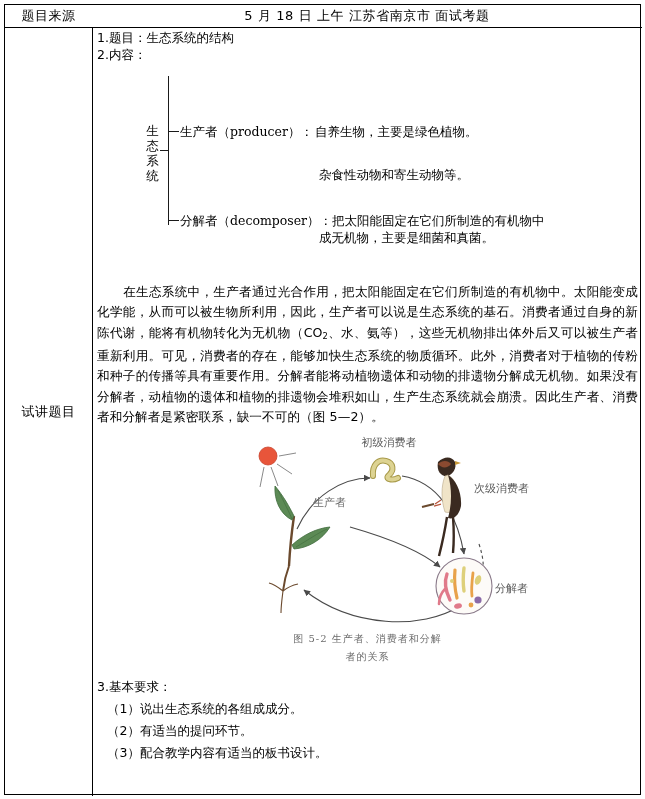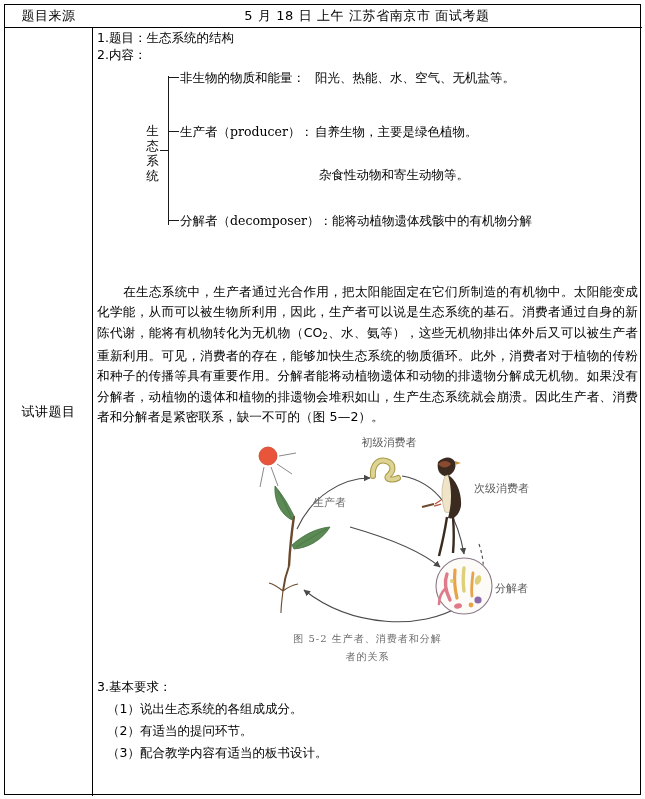--- a/index.html
+++ b/index.html
@@ -257,33 +257,31 @@
         <div class="tree-title">
           <span>生</span>
           <span>态</span>
           <span>系</span>
           <span>统</span>
         </div>
 
         <div class="brace-stub"></div>
         <div class="brace-vert"></div>
 
-        <div class="tree-row r1">
-          <span class="dash"></span><span class="key">非生物的物质和能量：</span><span class="val">阳光、热能、水、空气、无机盐等。</span>
-        </div>
 
         <div class="tree-row r2">
           <span class="dash"></span><span class="key">生产者（producer）：</span><span class="val">自养生物，主要是绿色植物。</span>
         </div>
 
         <div class="tree-cont r3c">杂食性动物和寄生动物等。</div>
 
         <div class="tree-row r4">
-          <span class="dash"></span><span class="key">分解者（decomposer）：</span><span class="val">能将动植物遗体残骸中的有机物分解</span>
+          <span class="dash"></span><span class="key">分解者（decomposer）：</span><span class="val">把太阳能固定在它们所制造的有机物中</span>
         </div>
+        <div class="tree-cont r4c">成无机物，主要是细菌和真菌。</div>
       </div>
 
       <div class="para"><span class="indent"></span><span>在生态系统中，生产者通过光合作用，把太阳能固定在它们所制造的有机物中。太阳能变成化学能，从而可以被生物所利用，因此，生产者可以说是生态系统的基石。消费者通过自身的新陈代谢，能将有机物转化为无机物（CO</span><sub>2</sub><span>、水、氨等），这些无机物排出体外后又可以被生产者重新利用。可见，消费者的存在，能够加快生态系统的物质循环。此外，消费者对于植物的传粉和种子的传播等具有重要作用。分解者能将动植物遗体和动物的排遗物分解成无机物。如果没有分解者，动植物的遗体和植物的排遗物会堆积如山，生产生态系统就会崩溃。因此生产者、消费者和分解者是紧密联系，缺一不可的（图 5—2）。</span></div>
 
       <div class="figure-wrap">
         <svg class="figure-svg" width="290" height="200" viewBox="0 0 290 200">
           <defs>
             <marker id="ah" markerWidth="7" markerHeight="7" refX="5.5" refY="3" orient="auto">
               <path d="M0,0 L6,3 L0,6 z" fill="#4a4a4a"></path>
             </marker>

